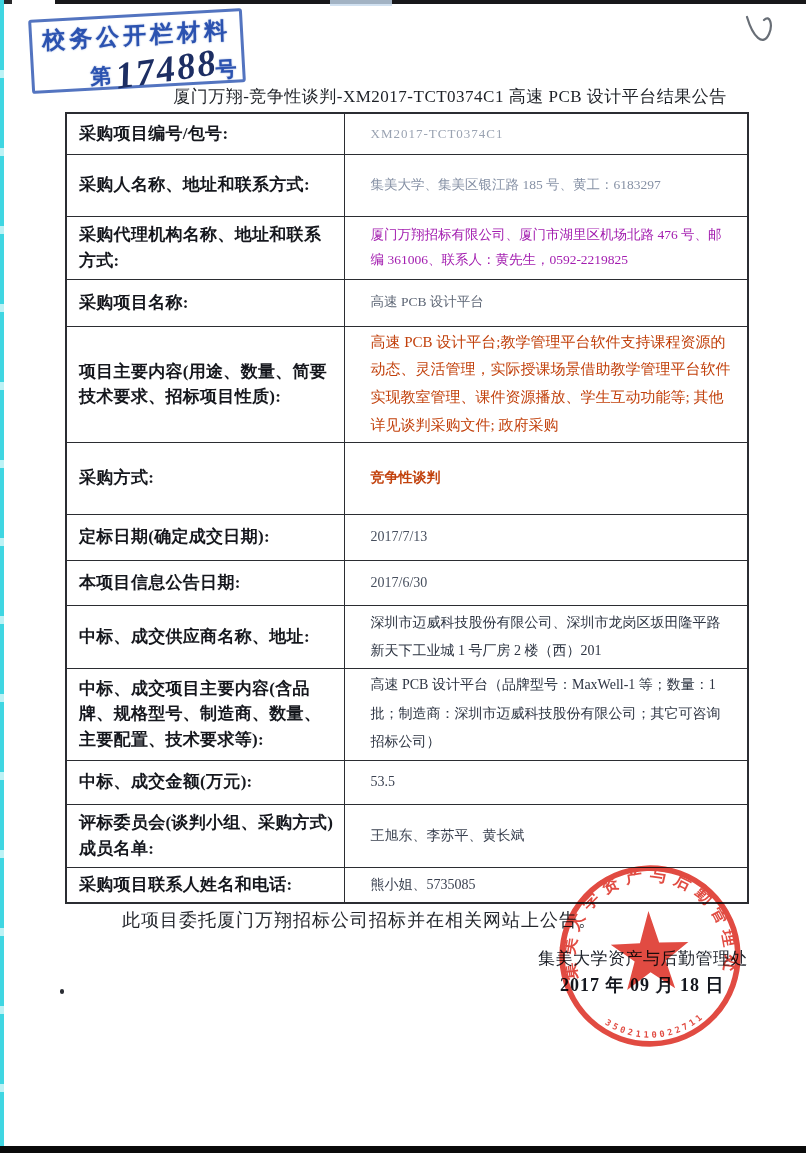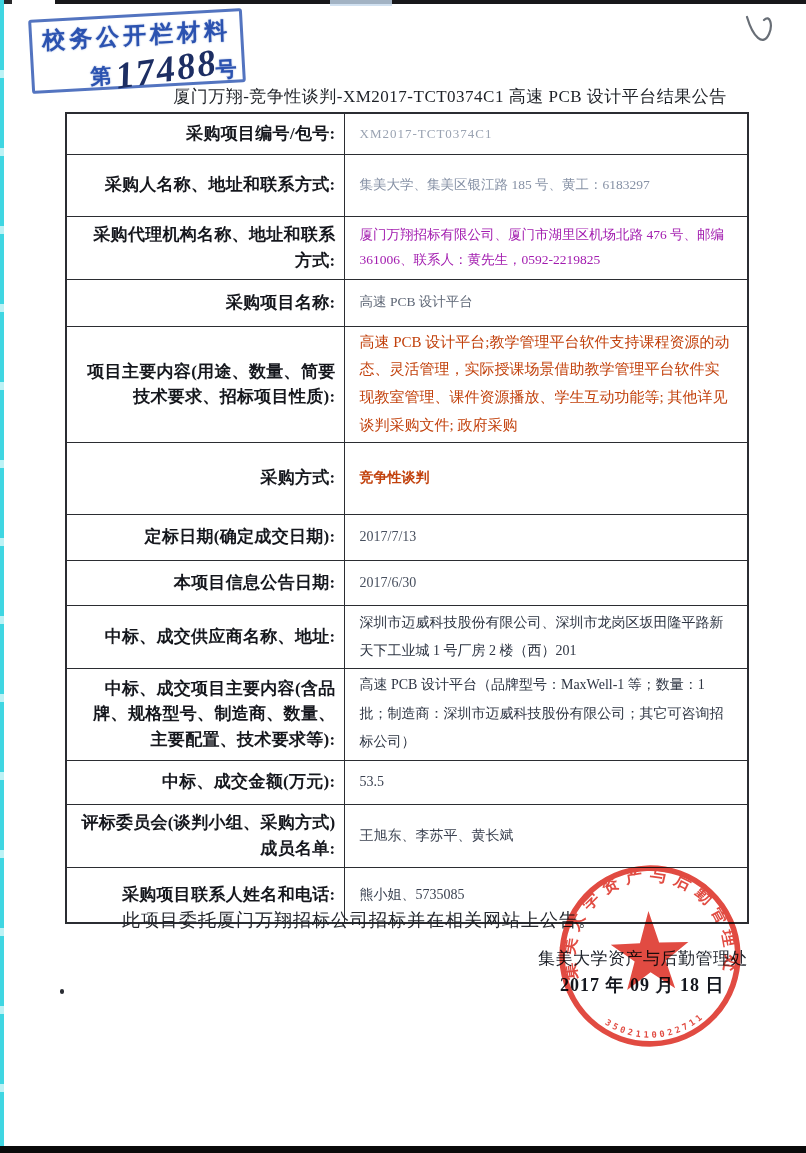--- a/index.html
+++ b/index.html
@@ -37,30 +37,30 @@
   .doc-title { position:absolute; left:114px; top:85px; width:672px; text-align:center;
      font-size:17px; font-weight:400; color:#1d2026; letter-spacing:.5px; white-space:nowrap; }
 
   
   table.result { position:absolute; left:65px; top:112px; width:684px; border-collapse:collapse;
      table-layout:fixed; }
   table.result, table.result td { border:1.6px solid #2b2d32; }
   table.result { border-width:2px; }
   td.cell { vertical-align:middle; }
   td.label { font-size:17px; font-weight:700; color:#15171d; line-height:1.5;
-     padding:2px 8px 2px 12px; letter-spacing:.3px;text-align:right; }
-  td.value { font-size:13.5px; line-height:1.8; padding:2px 13px 2px 15px; color:#39404e; }
+     padding:2px 8px 2px 12px; letter-spacing:.3px; }
+  td.value { font-size:13.5px; line-height:1.8; padding:2px 13px 2px 26px; color:#39404e; }
 
   tbody tr:nth-child(1){height:41px} tbody tr:nth-child(2){height:62px}
   tbody tr:nth-child(3){height:63px} tbody tr:nth-child(4){height:47px}
   tbody tr:nth-child(5){height:112px} tbody tr:nth-child(6){height:72px}
   tbody tr:nth-child(7){height:46px} tbody tr:nth-child(8){height:45px}
   tbody tr:nth-child(9){height:63px} tbody tr:nth-child(10){height:92px}
   tbody tr:nth-child(11){height:44px} tbody tr:nth-child(12){height:63px}
-  tbody tr:nth-child(13){height:56px}
+  tbody tr:nth-child(13){height:36px}
 
   tbody tr:nth-child(1) td.value { color:#9aa3b2; font-size:13px; letter-spacing:1px; }
   tbody tr:nth-child(2) td.value { color:#8691a5; }
   tbody tr:nth-child(3) td.value { color:#a21caf; }
   tbody tr:nth-child(4) td.value { color:#5d6675; }
   tbody tr:nth-child(5) td.value { color:#c2410c; font-size:15px; line-height:1.85;margin-left:28px; }
   tbody tr:nth-child(6) td.value { color:#c2410c; font-weight:700; font-size:14px; }
   tbody tr:nth-child(7) td.value, tbody tr:nth-child(8) td.value { color:#474f5e; font-size:14px; }
   tbody tr:nth-child(9) td.value { color:#2d3442; font-size:14px; line-height:1.95; }
   tbody tr:nth-child(10) td.value { color:#2d3442; font-size:14px; line-height:2.05; }

